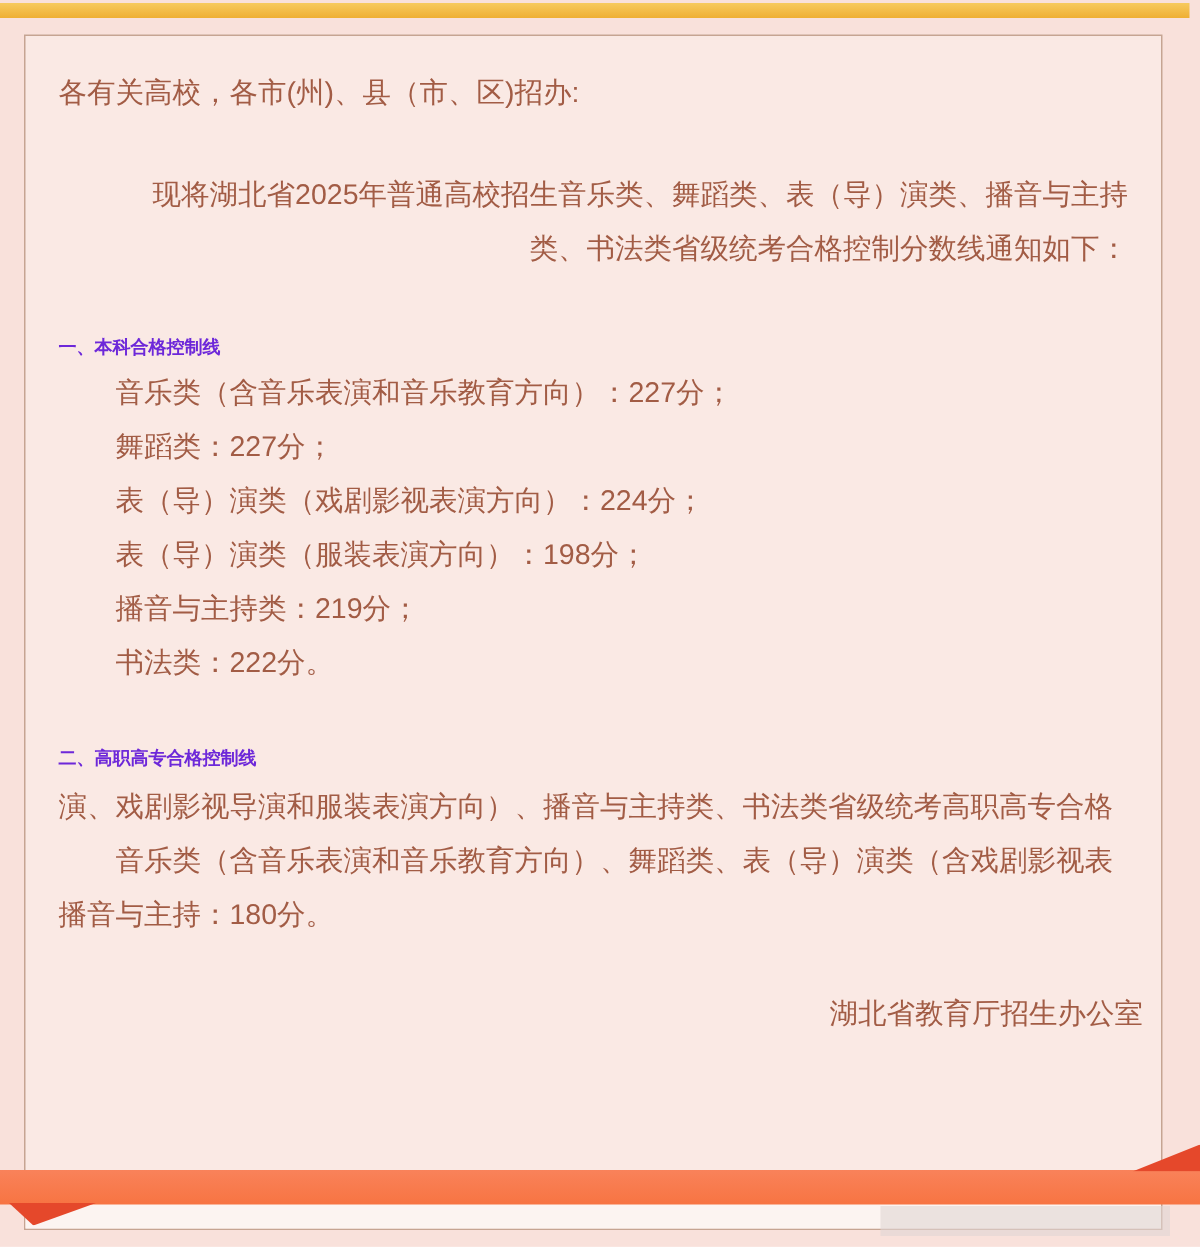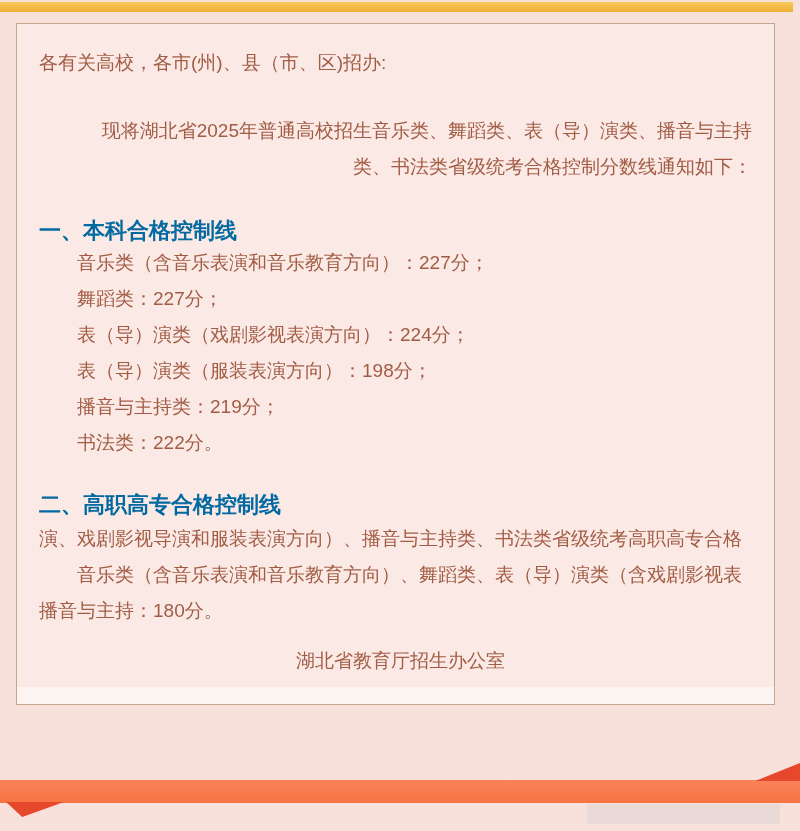--- a/index.html
+++ b/index.html
@@ -24,21 +24,21 @@
     height: 10px;
     background: linear-gradient(180deg, #F7CA5E 0%, #EFAF33 100%);
   }
 
   
   .card {
     position: absolute;
     left: 16px;
     top: 23px;
     width: 759px;
-    height: 682px;
+    height: 797px;
     box-sizing: border-box;
     background: #FAE9E4;
     border: 1px solid #C6A492;
     padding: 21px 22px 0 22px;
     color: #A25C45;
     font-size: 19px;
   }
 
   .salutation {
     line-height: 28px;
@@ -52,41 +52,41 @@
   .para .line {
     line-height: 36px;
   }
   .indent {
     text-indent: 38px;
   }
 
   .section-heading {
     margin-top: 30px;
     font-weight: bold;
-    font-size: 22px;
+    font-size: 12px;
     line-height: 28px;
-    color: #0369a1;
+    color: #6d28d9;
   }
   .section-heading.first {
     margin-top: 32px;
   }
 
   .score-list .line {
     line-height: 36px;
     text-indent: 38px;
   }
 
   .para2 {
     margin-top: 2px;
   }
 
   .signature {
-    margin-top: 14px;
+    margin-top: 30px;
     margin-right: -10px;
-    text-align: center;
+    text-align: right;
   }
   .signature .line {
     line-height: 36px;
   }
 
   
   .card-bottom-strip {
     position: absolute;
     left: 0;
     right: 0;

